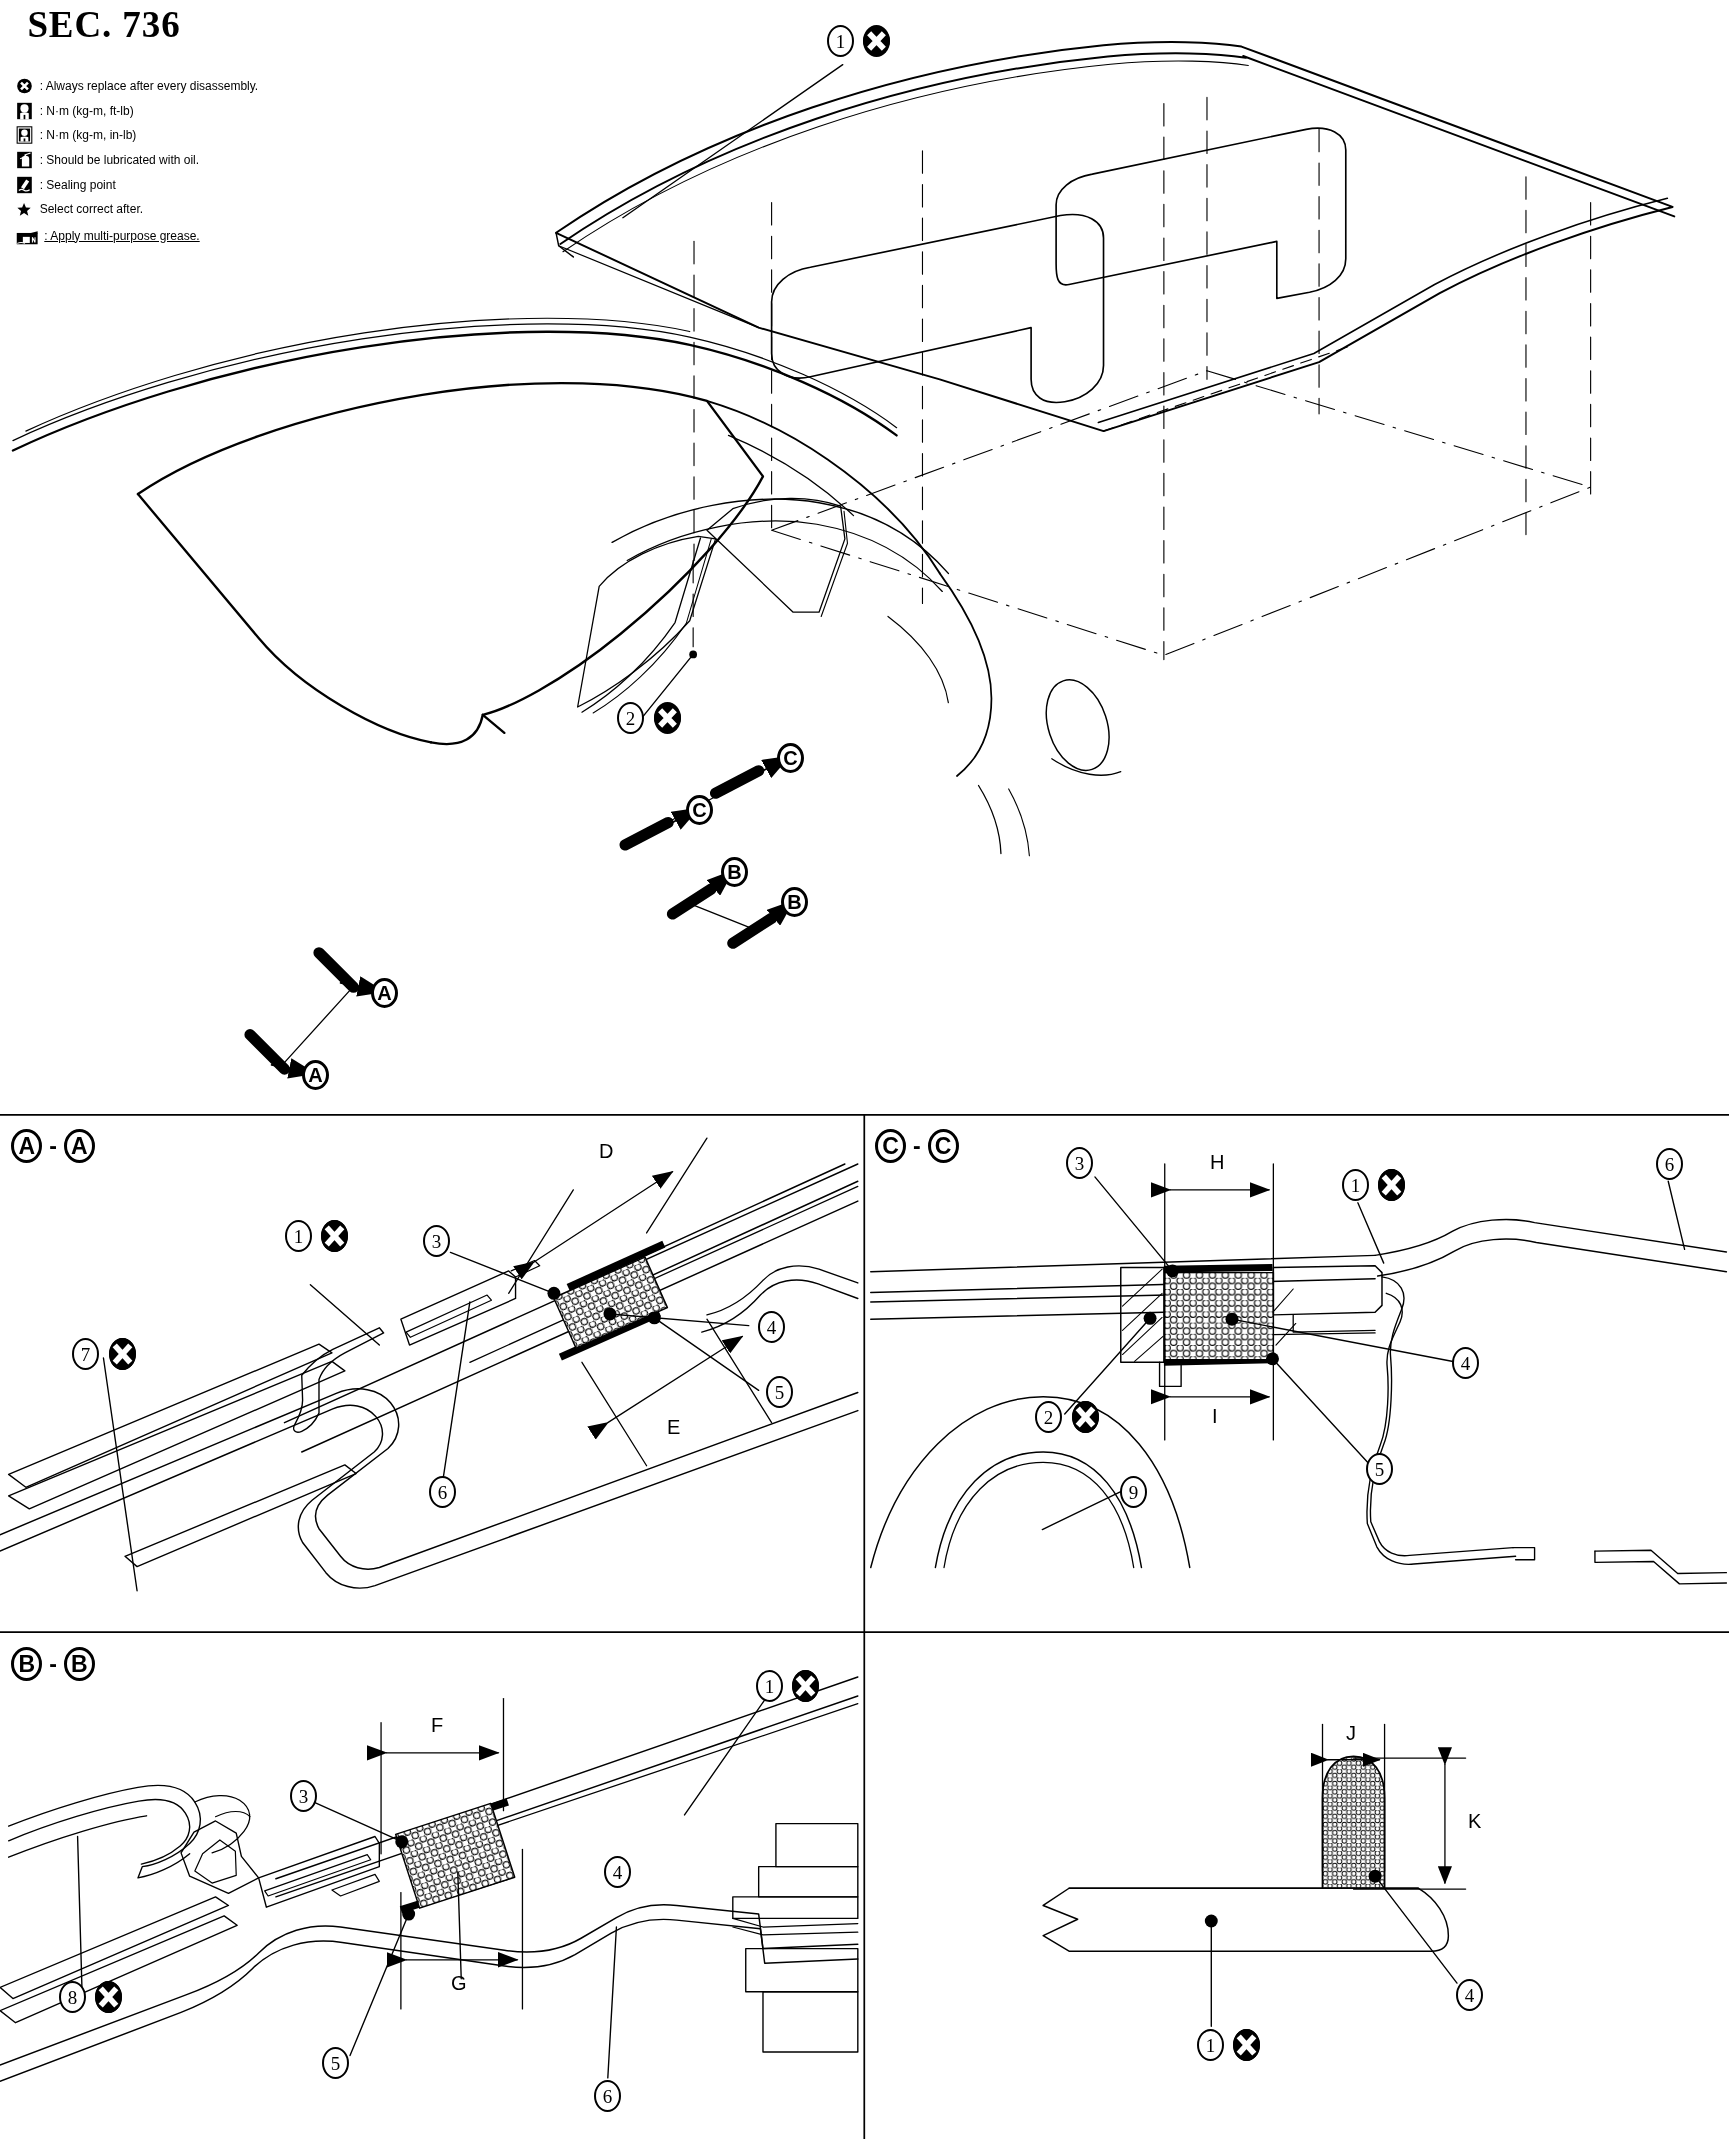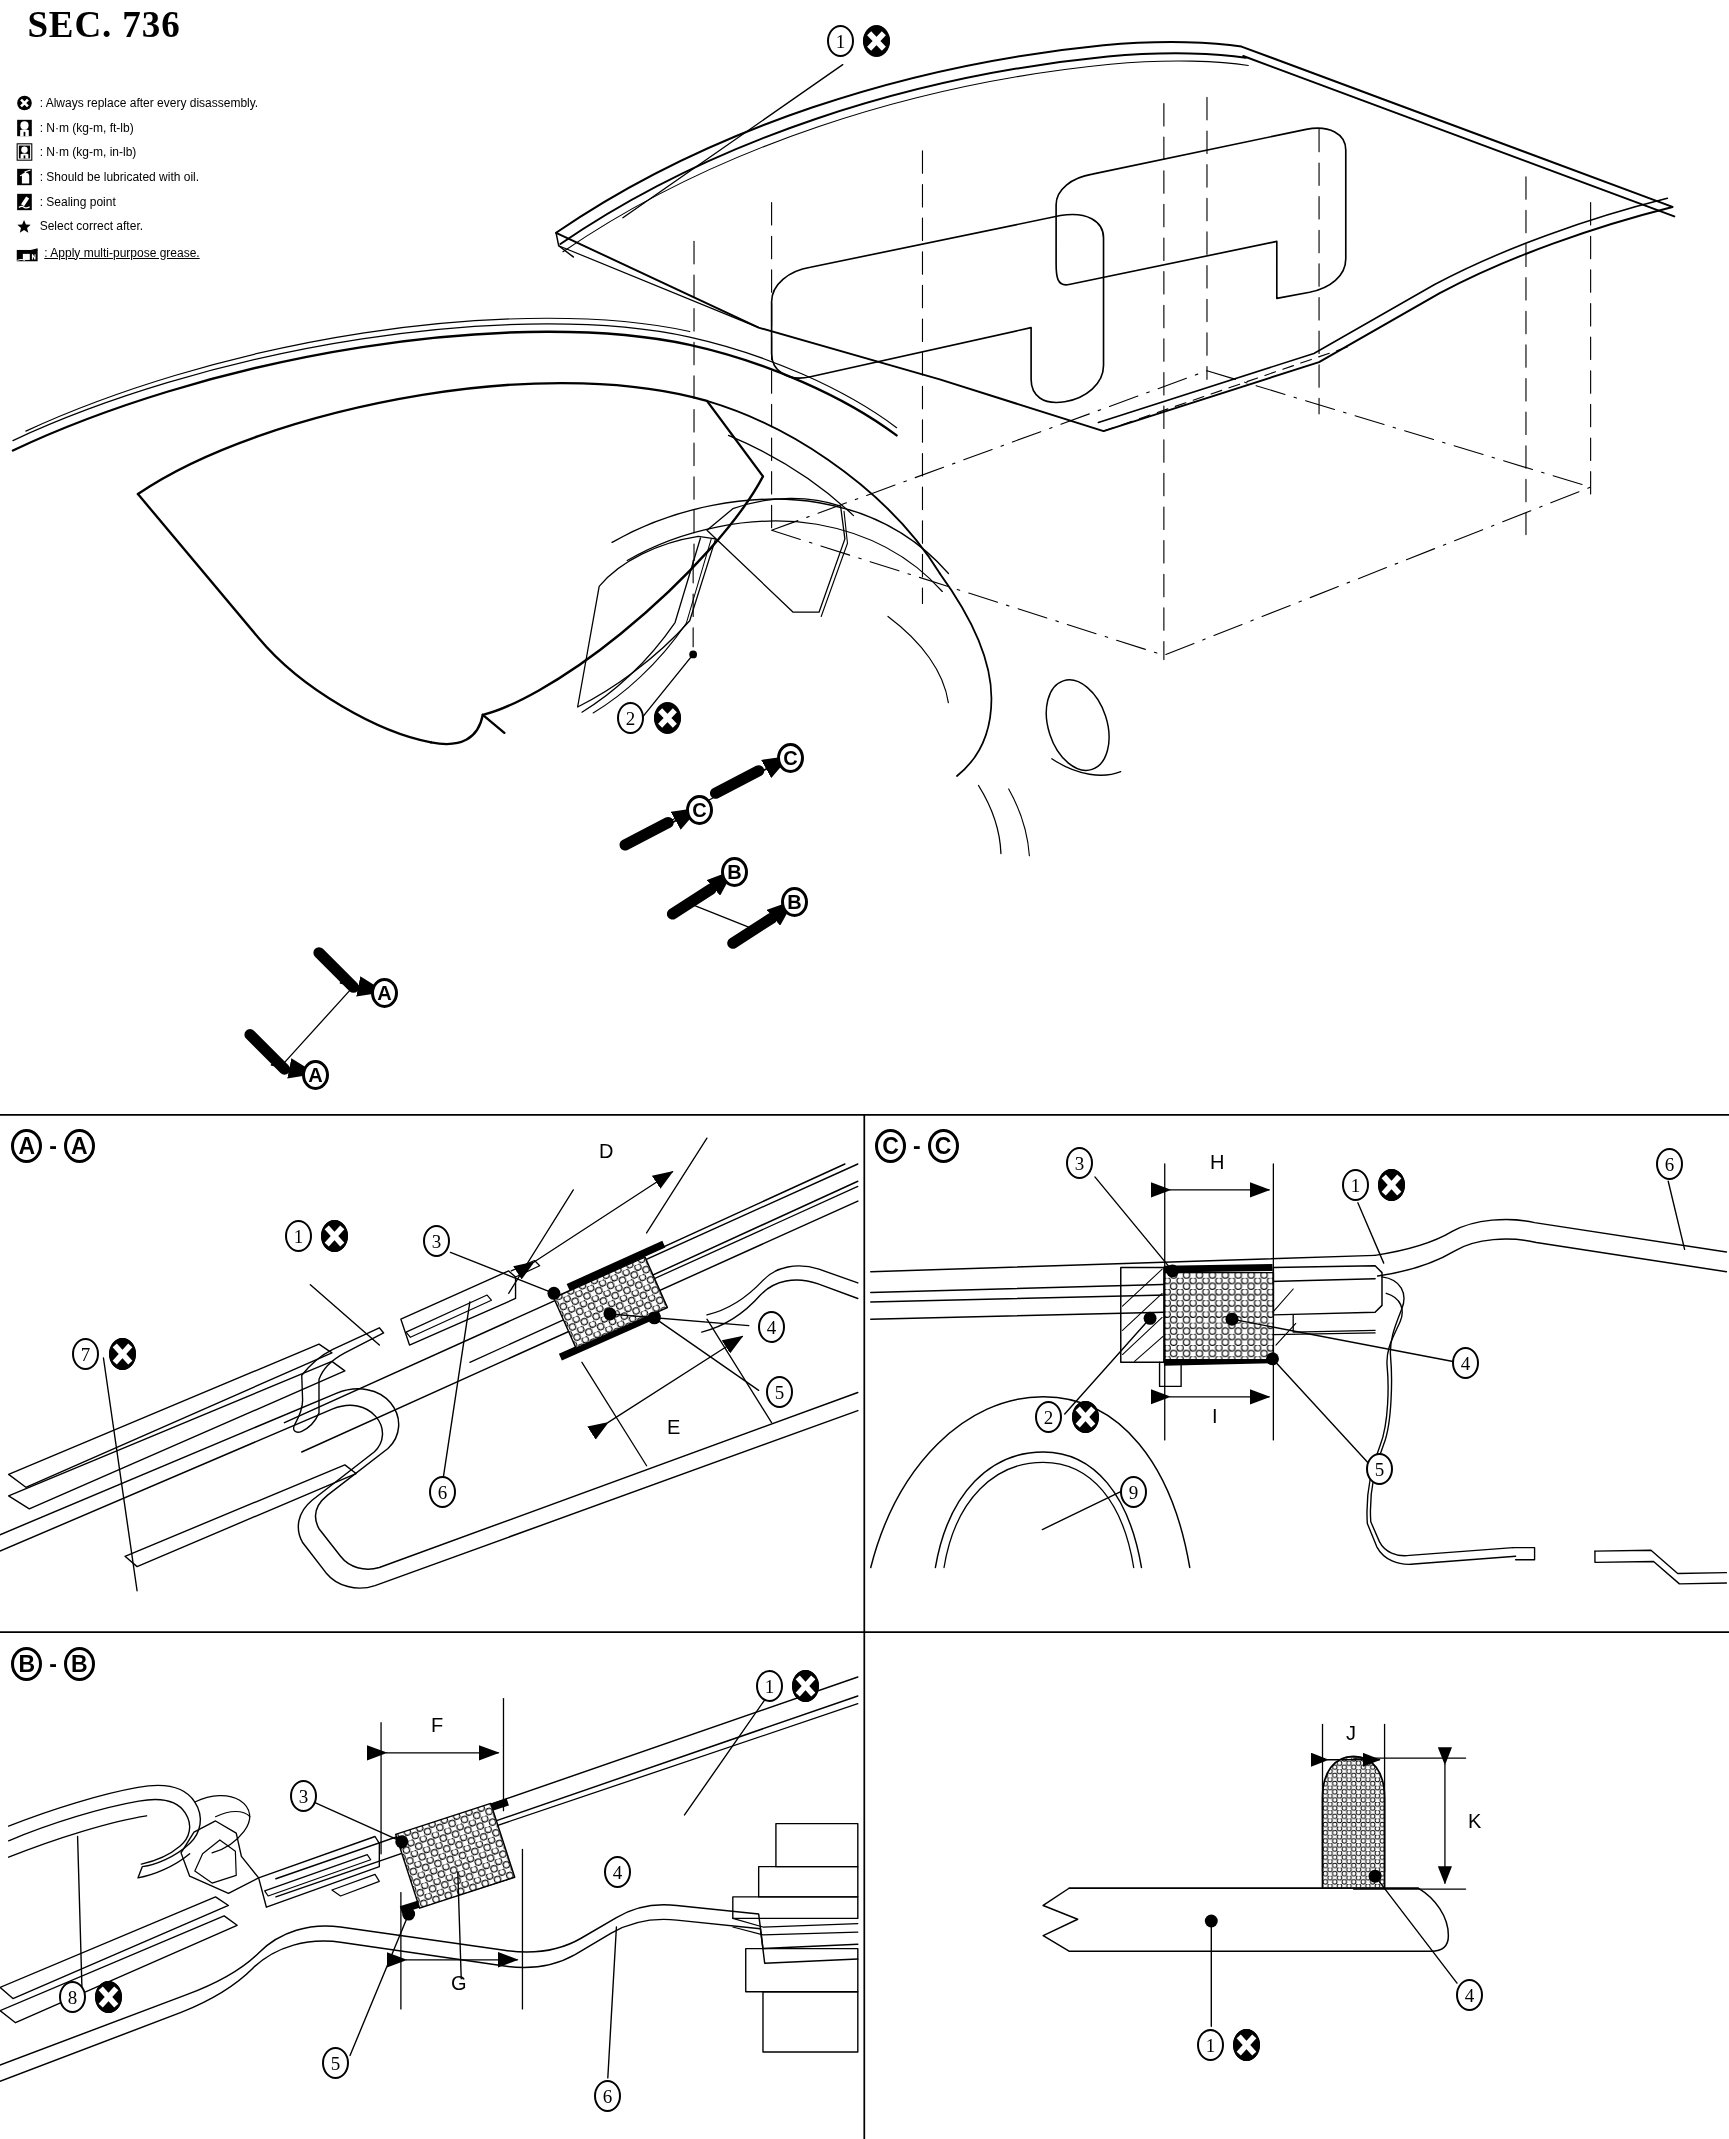--- a/index.html
+++ b/index.html
@@ -16,21 +16,21 @@
 
   
   #sec-title{
     position:absolute; left:16.4px; top:3.4px;
     font-size:37px; font-weight:bold; letter-spacing:0.9px;
     font-family:Liberation Serif, serif;
     margin-left:11px;
   }
 
   
-  #legend{position:absolute; left:14.7px; top:74px; width:328px;margin-top:17px;}
+  #legend{position:absolute; left:14.7px; top:74px; width:328px;}
   .legend-row{display:flex; align-items:center; height:24.6px;}
   .legend-ico{width:22.4px; height:20px; flex:0 0 22.4px; position:relative; margin-right:2.6px;}
   .legend-txt{font-size:12px; line-height:1; white-space:nowrap;}
 
   
   .ico-svg{display:block;width:100%;height:100%;}
 
   
   .layer{position:absolute;left:0;top:0;width:1729px;height:2140px;pointer-events:none;}
 

